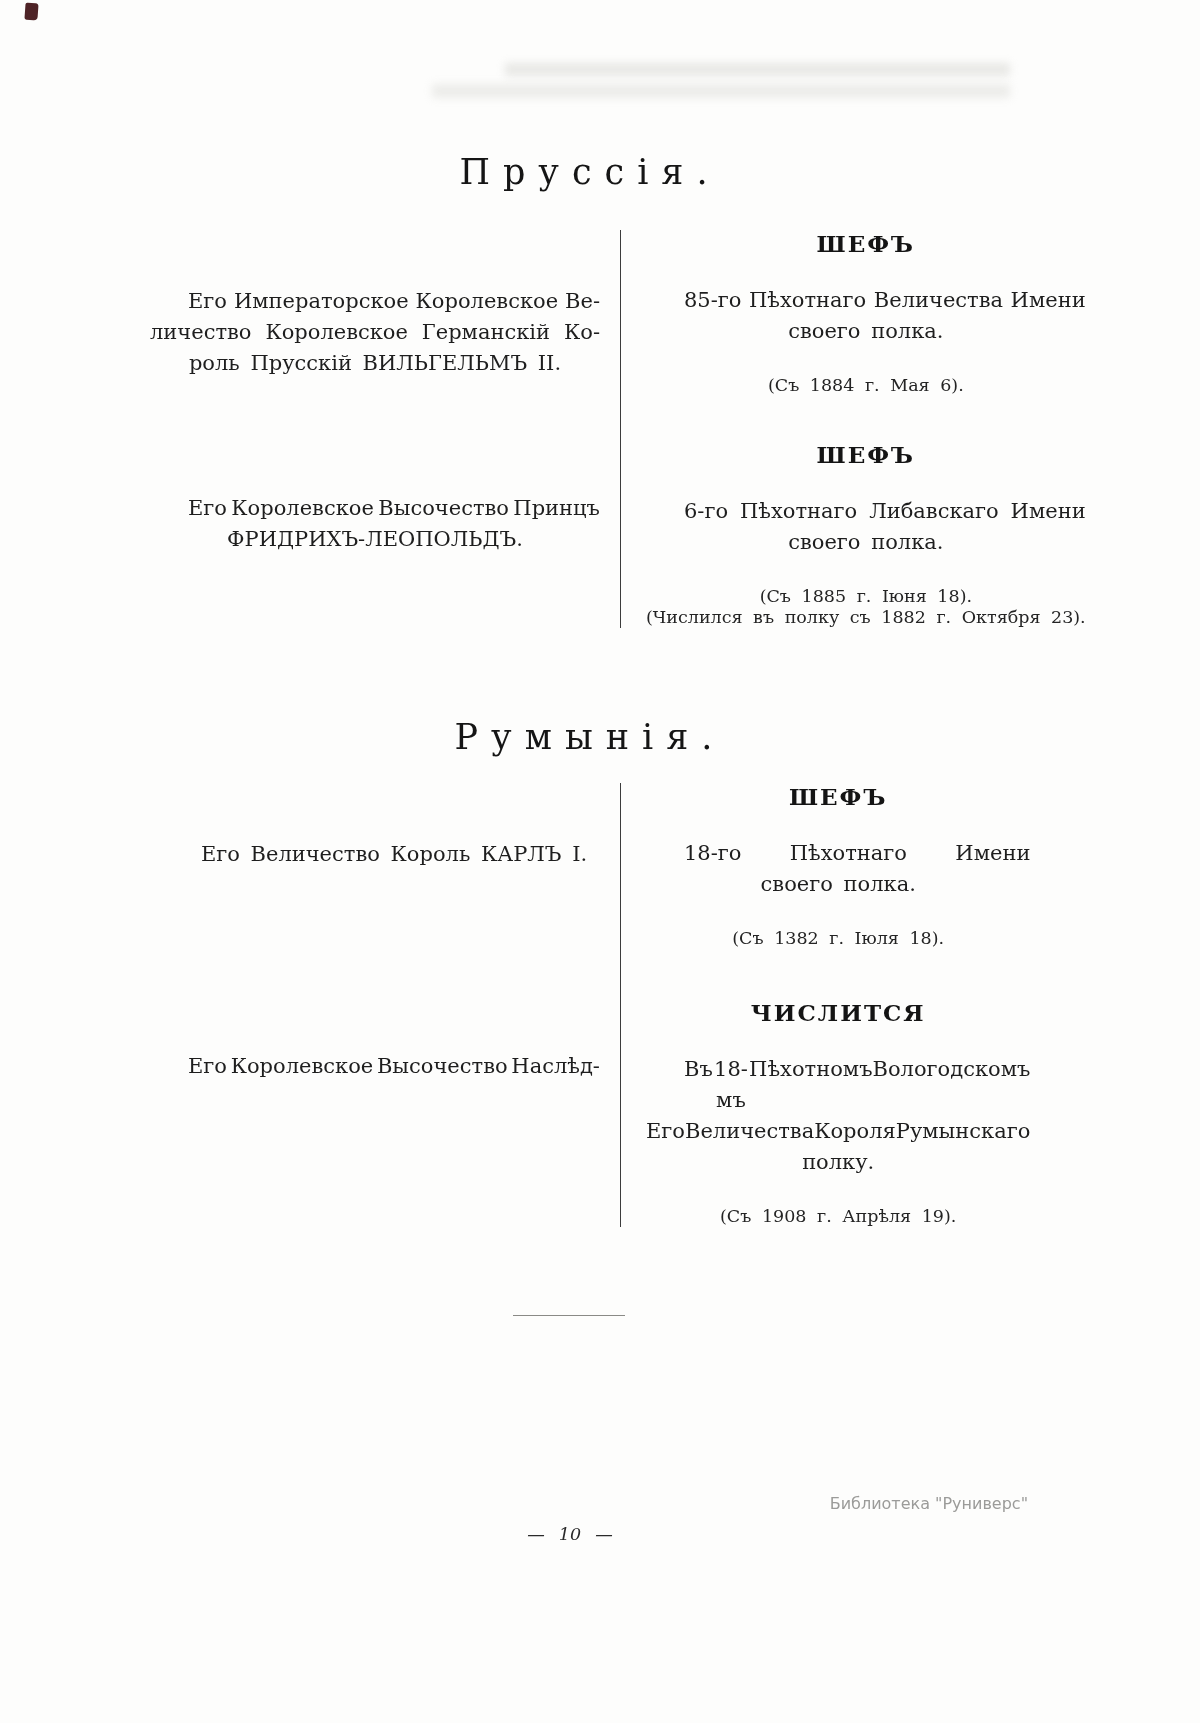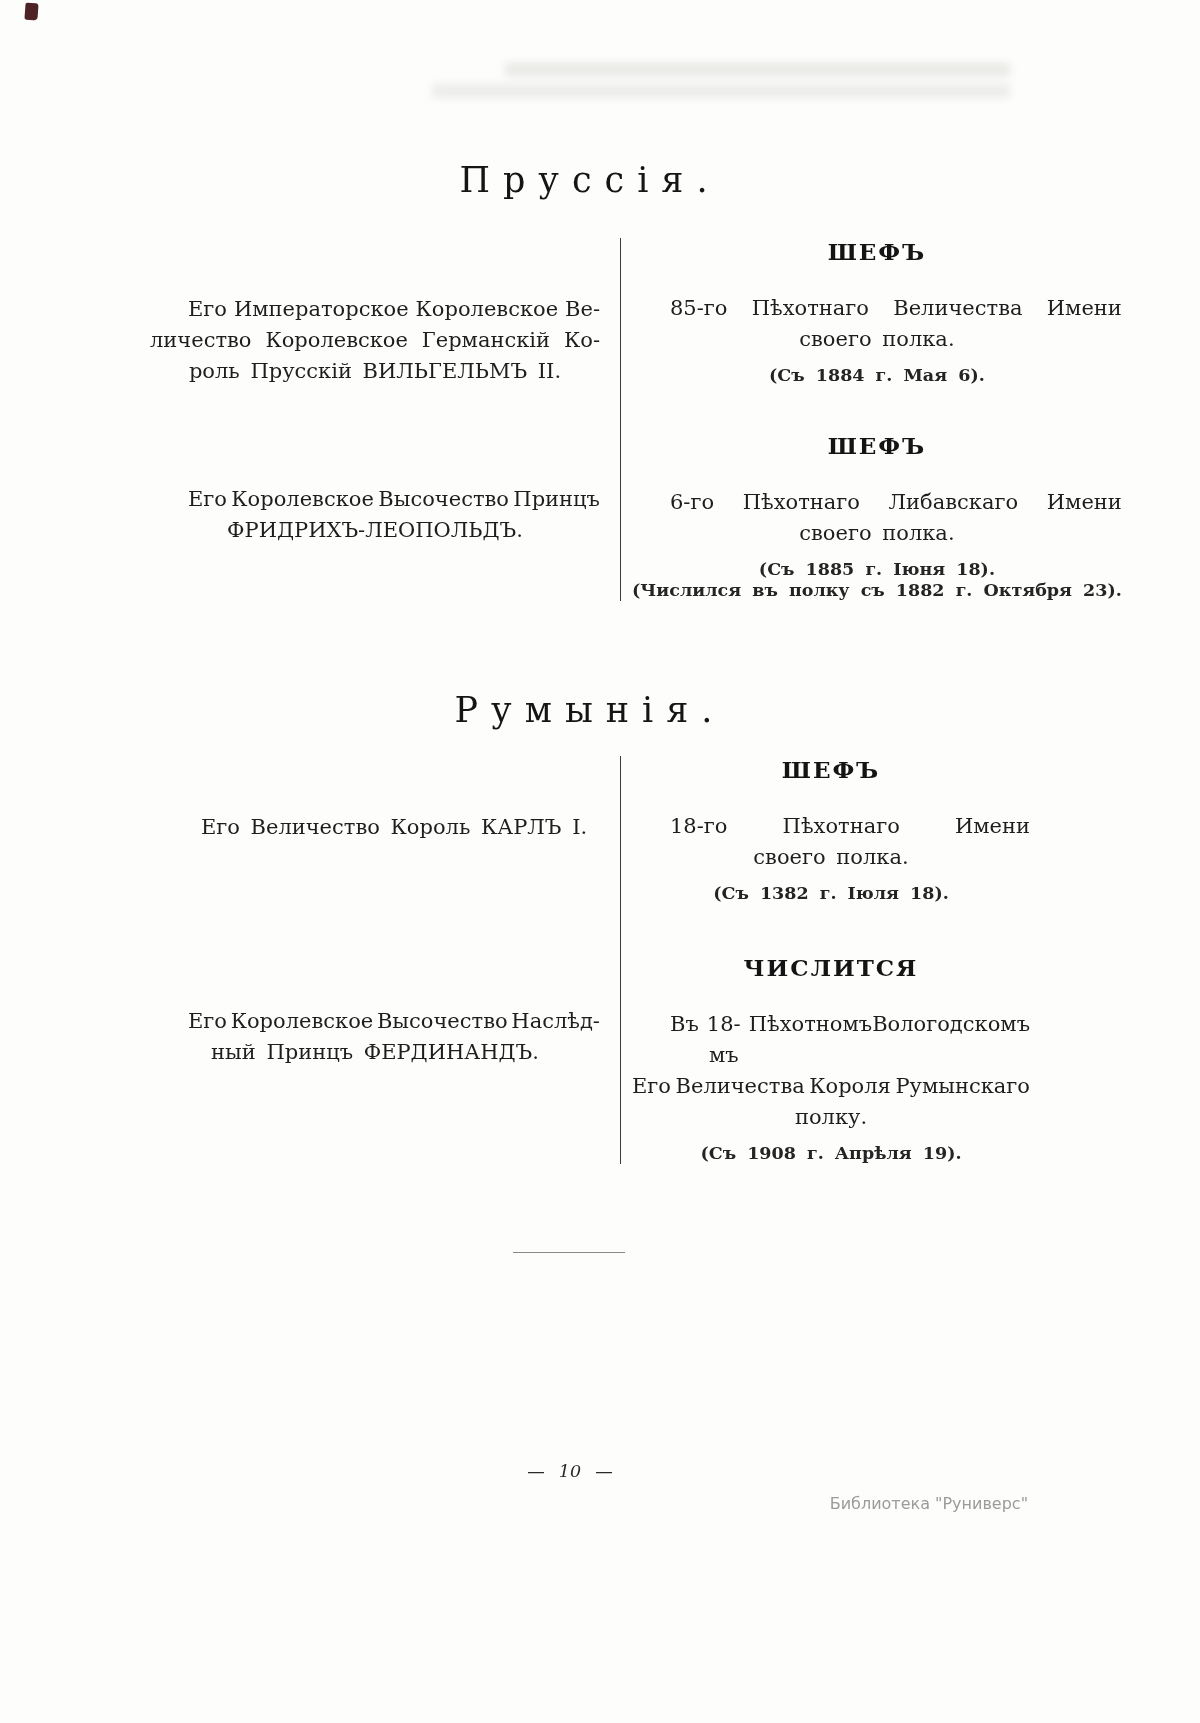--- a/index.html
+++ b/index.html
@@ -15,21 +15,21 @@
   .corner-mark {
     position:absolute; left:25px; top:3px;
     width:13px; height:17px;
     background:#4e2326; border-radius:2px 3px 4px 2px;
     transform:rotate(4deg);
   }
   .smudge { position:absolute; background:#c6c6c0; filter:blur(4px); }
   .smudge-a { left:505px; top:63px; width:505px; height:13px; opacity:.38; }
   .smudge-b { left:432px; top:84px; width:578px; height:14px; opacity:.30; }
 
-  .content { position:absolute; left:150px; top:16px; width:880px; }
+  .content { position:absolute; left:150px; top:8px; width:880px; }
 
   .country-title {
     text-align:center;
     font-size:35px; line-height:42px;
     letter-spacing:13px;
     color:#151515;
   }
   .title-prussia { margin-top:143px; }
   .title-romania { margin-top:88px; }
 
@@ -39,40 +39,40 @@
   }
   .sec-prussia { margin-top:37px; }
   .sec-romania { margin-top:25px; }
 
   .cell-left {
     padding-right:20px;
     font-size:21px;
   }
   .cell-right {
     border-left:1.6px solid #3c3c3c;
-    padding-left:11px;
+    padding-left:25px;
     font-size:21px;
   }
   .pad-top-a { padding-top:56px; }
   .pad-top-b { padding-top:52px; }
   .gap-bottom-a { padding-bottom:45px; }
   .gap-bottom-b { padding-bottom:50px; }
 
   .role-header {
     text-align:center;
     font-size:23px; font-weight:bold;
     letter-spacing:2px;
     margin:0 0 28px 0;
     color:#141414;
   }
   .tline { line-height:31px; word-spacing:4px; white-space:nowrap;text-align:center; }
   .tline.just { display:flex; justify-content:space-between; white-space:normal; }
   .tline.indent { padding-left:38px; }
 
-  .dates { margin-top:10px;font-weight:bold; }
+  .dates { margin-top:28px; }
   .date-line {
     display:flex; justify-content:center;
     font-size:17.5px; line-height:21px;
     word-spacing:5px; white-space:nowrap;
     color:#242424;
   }
 
   .end-rule {
     margin-top:88px;
     margin-left:363px;
@@ -200,21 +200,20 @@
       </div>
 
       <div class="cell-left pad-top-b">
         <div>
             <div class="tline indent just">
               <span>Его</span>
               <span>Королевское</span>
               <span>Высочество</span>
               <span>Наслѣд-</span>
             </div>
-            <div class="tline">ный Принцъ ФЕРДИНАНДЪ.</div>
           </div>
       </div>
       <div class="cell-right">
         <div class="role-header">ЧИСЛИТСЯ</div>
         <div>
             <div class="tline indent just">
               <span>Въ</span>
               <span>18-мъ</span>
               <span>Пѣхотномъ</span>
               <span>Вологодскомъ</span>

